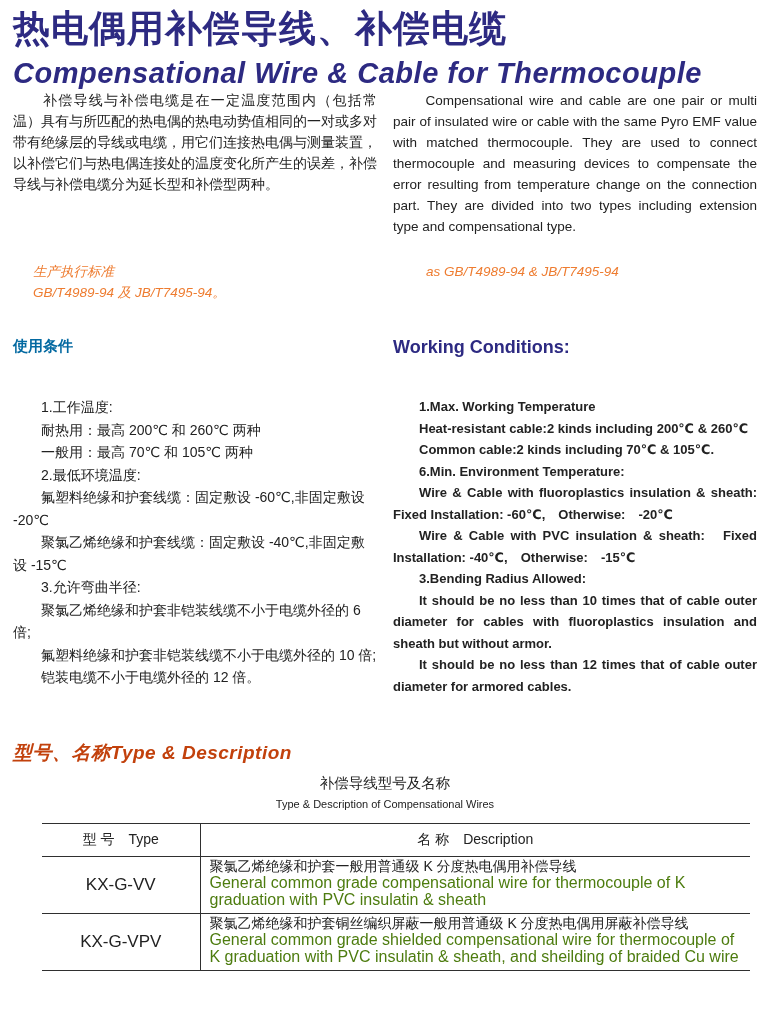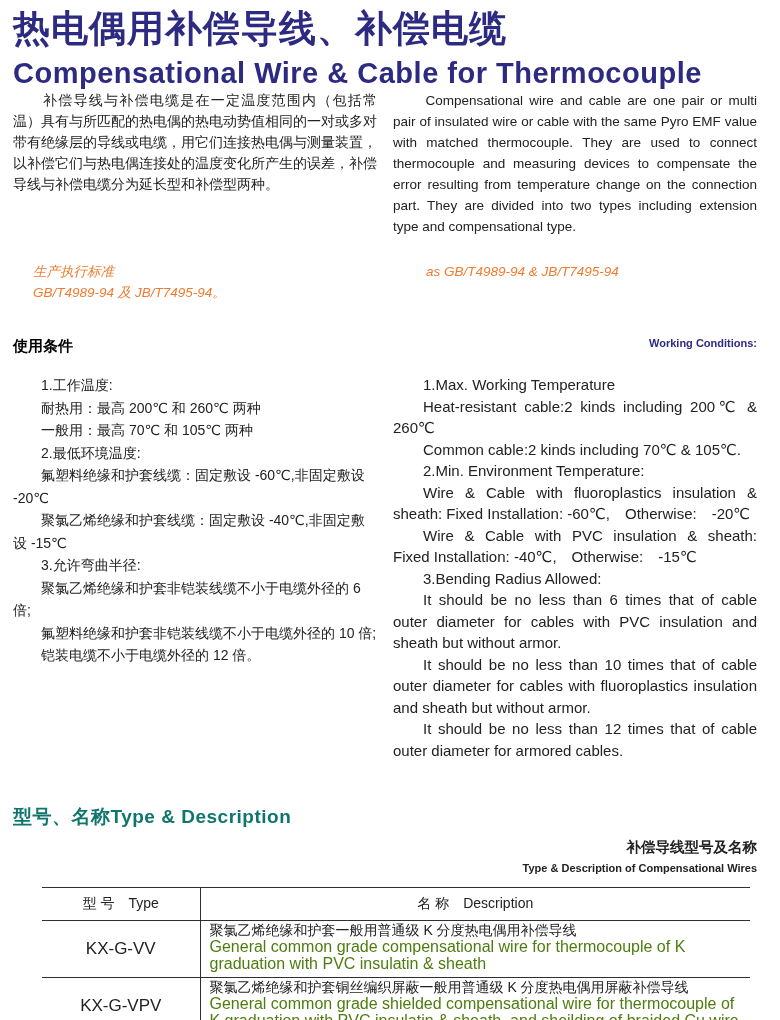--- a/index.html
+++ b/index.html
@@ -12,55 +12,55 @@
     overflow: hidden;
   }
   .page { width: 780px; height: 1020px; padding: 8px 23px 0 13px; }
 
   
   .title-zh {
     margin: 0; color: #2d2a82; font-weight: bold;
     font-size: 37px; line-height: 42px; letter-spacing: 1px;
   }
   .title-en {
-    margin: 6px 0 0 0; color: #2d2a82; font-weight: bold; 
+    margin: 6px 0 0 0; color: #2d2a82; font-weight: bold; font-style: italic;
     font-size: 29px; line-height: 34px; letter-spacing: 0.5px;
   }
 
   
   .two-col { display: grid; grid-template-columns: 1fr 1fr; column-gap: 16px; }
 
   
   .intro { }
   .intro p { margin: 0; text-align: justify; }
   .intro-zh p { font-size: 14px; line-height: 21px; text-indent: 2.15em; }
   .intro-en p { font-size: 13.5px; line-height: 21px; text-indent: 2.4em; }
 
   
   .standard { margin-top: 24px; color: #ee7c30; font-size: 13.5px; line-height: 21px; }
   .standard .zh { padding-left: 20px; }
   .standard .en { padding-left: 33px; }
   .standard div p { margin: 0; font-style: italic; }
 
   
   .cond-heads { margin-top: 34px; }
-  .cond-head-zh { color: #000000; font-weight: bold; font-size: 15px; }
-  .cond-head-en { color: #2d2a82; font-weight: bold; font-size: 11px; text-align: right; }
+  .cond-head-zh { color: #0369a1; font-weight: bold; font-size: 15px; }
+  .cond-head-en { color: #2d2a82; font-weight: bold; font-size: 18px; }
 
   
-  .cond-lists { margin-top: 18px; }
+  .cond-lists { margin-top: 38px; }
   .cond-zh p { margin: 0; font-size: 14px; line-height: 22.5px; text-indent: 2em; }
-  .cond-en p { margin: 0; font-size: 15px; line-height: 21.5px; text-indent: 2em; text-align: justify; }
+  .cond-en p { margin: 0; font-size: 13px; line-height: 21.5px; text-indent: 2em; text-align: justify; font-weight: bold; }
 
   
   .type-heading {
-    margin: 44px 0 0 0; color: #0f766e; font-weight: bold;
-    font-size: 19px; line-height: 24px; letter-spacing: 0.5px;
+    margin: 44px 0 0 0; color: #c2410c; font-weight: bold;
+    font-size: 19px; line-height: 24px; letter-spacing: 0.5px; font-style: italic;
   }
-  .captions { margin-top: 8px; text-align: right; font-weight: bold; }
+  .captions { margin-top: 8px; text-align: center; font-weight: normal; }
   .caption-zh { font-size: 14.5px; line-height: 21px; }
   .caption-en { font-size: 11px; line-height: 21px; }
 
   
   .type-table {
     margin: 8px 0 0 29px; width: 708px;
     border-collapse: collapse; table-layout: fixed;
   }
   .type-table th, .type-table td { border-top: 1.5px solid #2f2f2f; }
   .type-table tbody tr:last-child td { border-bottom: 1.5px solid #2f2f2f; }
@@ -116,25 +116,24 @@
       <p>聚氯乙烯绝缘和护套线缆：固定敷设 -40℃,非固定敷设 -15℃</p>
       <p>3.允许弯曲半径:</p>
       <p>聚氯乙烯绝缘和护套非铠装线缆不小于电缆外径的 6 倍;</p>
       <p>氟塑料绝缘和护套非铠装线缆不小于电缆外径的 10 倍;</p>
       <p>铠装电缆不小于电缆外径的 12 倍。</p>
     </div>
     <div class="cond-en">
       <p>1.Max. Working Temperature</p>
       <p>Heat-resistant cable:2 kinds including 200℃ &amp; 260℃</p>
       <p>Common cable:2 kinds including 70℃ &amp; 105℃.</p>
-      <p>2.Min. Environment Temperature:</p>
+      <p>6.Min. Environment Temperature:</p>
       <p>Wire &amp; Cable with fluoroplastics insulation &amp; sheath: Fixed Installation: -60℃,　Otherwise:　-20℃</p>
       <p>Wire &amp; Cable with PVC insulation &amp; sheath:　Fixed Installation: -40℃,　Otherwise:　-15℃</p>
       <p>3.Bending Radius Allowed:</p>
-      <p>It should be no less than 6 times that of cable outer diameter for cables with PVC insulation and sheath but without armor.</p>
       <p>It should be no less than 10 times that of cable outer diameter for cables with fluoroplastics insulation and sheath but without armor.</p>
       <p>It should be no less than 12 times that of cable outer diameter for armored cables.</p>
     </div>
   </div>
 
   <h3 class="type-heading">型号、名称Type &amp; Description</h3>
 
   <div class="captions">
     <div class="caption-zh">补偿导线型号及名称</div>
     <div class="caption-en">Type &amp; Description of Compensational Wires</div>

